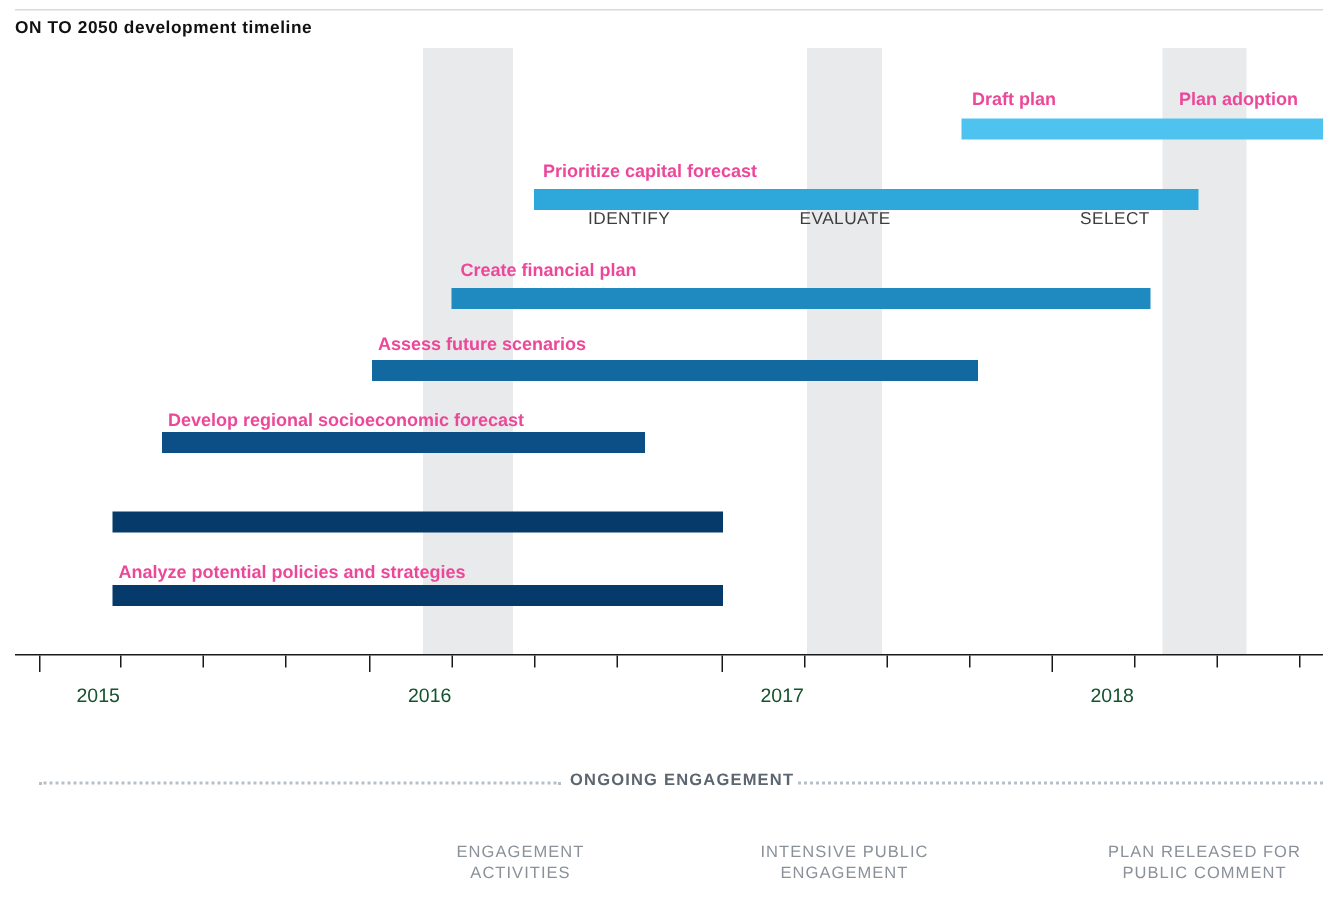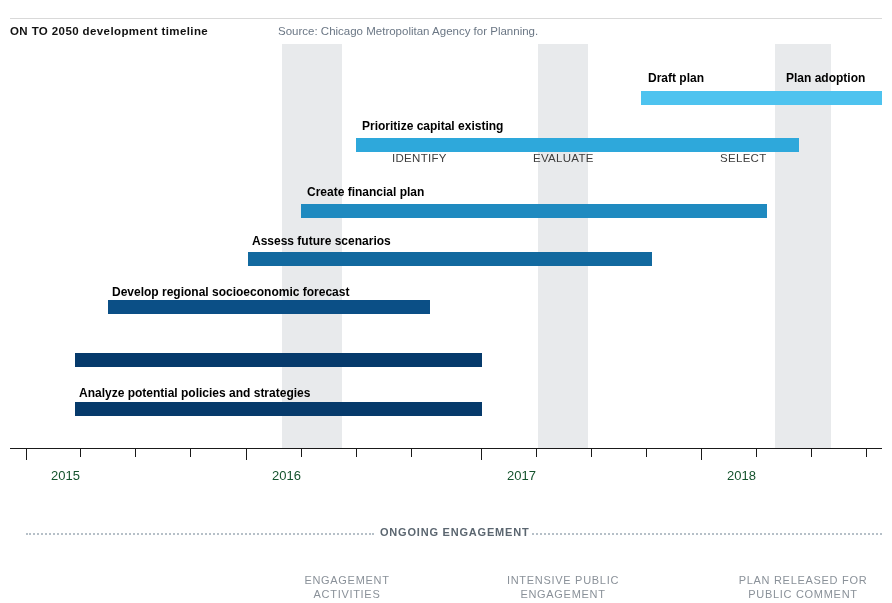--- a/index.html
+++ b/index.html
@@ -10,21 +10,21 @@
     width: 892px;
     height: 603px;
     background: #ffffff;
     font-family: "Liberation Sans", sans-serif;
     color: #1a1a1a;
     position: relative;
     overflow: hidden;
   }
   #chart-root {
     position: absolute;
-    left: 0; top: 12px;
+    left: 0; top: 0;
     width: 892px;
     height: 585px;
   }
 
   
   .top-rule {
     position: absolute;
     left: 10px; top: 6px;
     width: 872px;
     height: 1px;
@@ -67,21 +67,21 @@
 
   
   .bar {
     position: absolute;
     height: 14px;
   }
   .bar-label {
     position: absolute;
     font-size: 12px;
     font-weight: bold;
-    color: #000000;
+    color: #ec4899;
     white-space: nowrap;
   }
   .sub-label {
     position: absolute;
     font-size: 11.5px;
     letter-spacing: 0.3px;
     color: #3d3d3d;
     white-space: nowrap;
   }
 
@@ -130,32 +130,31 @@
     white-space: nowrap;
   }
 </style>
 </head>
 <body>
 
 <div id="chart-root">
 
   <div class="top-rule"></div>
   <div class="chart-title">ON TO 2050 development timeline</div>
-  <div class="chart-source">Source: Chicago Metropolitan Agency for Planning.</div>
 
   <div class="band" style="left:282px; width:60px;"></div>
   <div class="band" style="left:538px; width:50px;"></div>
   <div class="band" style="left:775px; width:56px;"></div>
 
   <div class="bar-label" style="left:648px; top:59px;">Draft plan</div>
   <div class="bar" style="left:641px; top:79px; width:241px; background:#4ec3ef;"></div>
 
   <div class="bar-label" style="left:786px; top:59px;">Plan adoption</div>
 
-  <div class="bar-label" style="left:362px; top:107px;">Prioritize capital existing</div>
+  <div class="bar-label" style="left:362px; top:107px;">Prioritize capital forecast</div>
   <div class="bar" style="left:356px; top:126px; width:443px; background:#2ea8db;"></div>
   <div class="sub-label" style="left:362px; top:140px;margin-left:30px;">IDENTIFY</div>
   <div class="sub-label" style="left:533px; top:140px;">EVALUATE</div>
   <div class="sub-label" style="left:720px; top:140px;">SELECT</div>
 
   <div class="bar-label" style="left:307px; top:173px;">Create financial plan</div>
   <div class="bar" style="left:301px; top:192px; width:466px; background:#1f8ac0;"></div>
 
   <div class="bar-label" style="left:252px; top:222px;">Assess future scenarios</div>
   <div class="bar" style="left:248px; top:240px; width:404px; background:#12699f;"></div>

